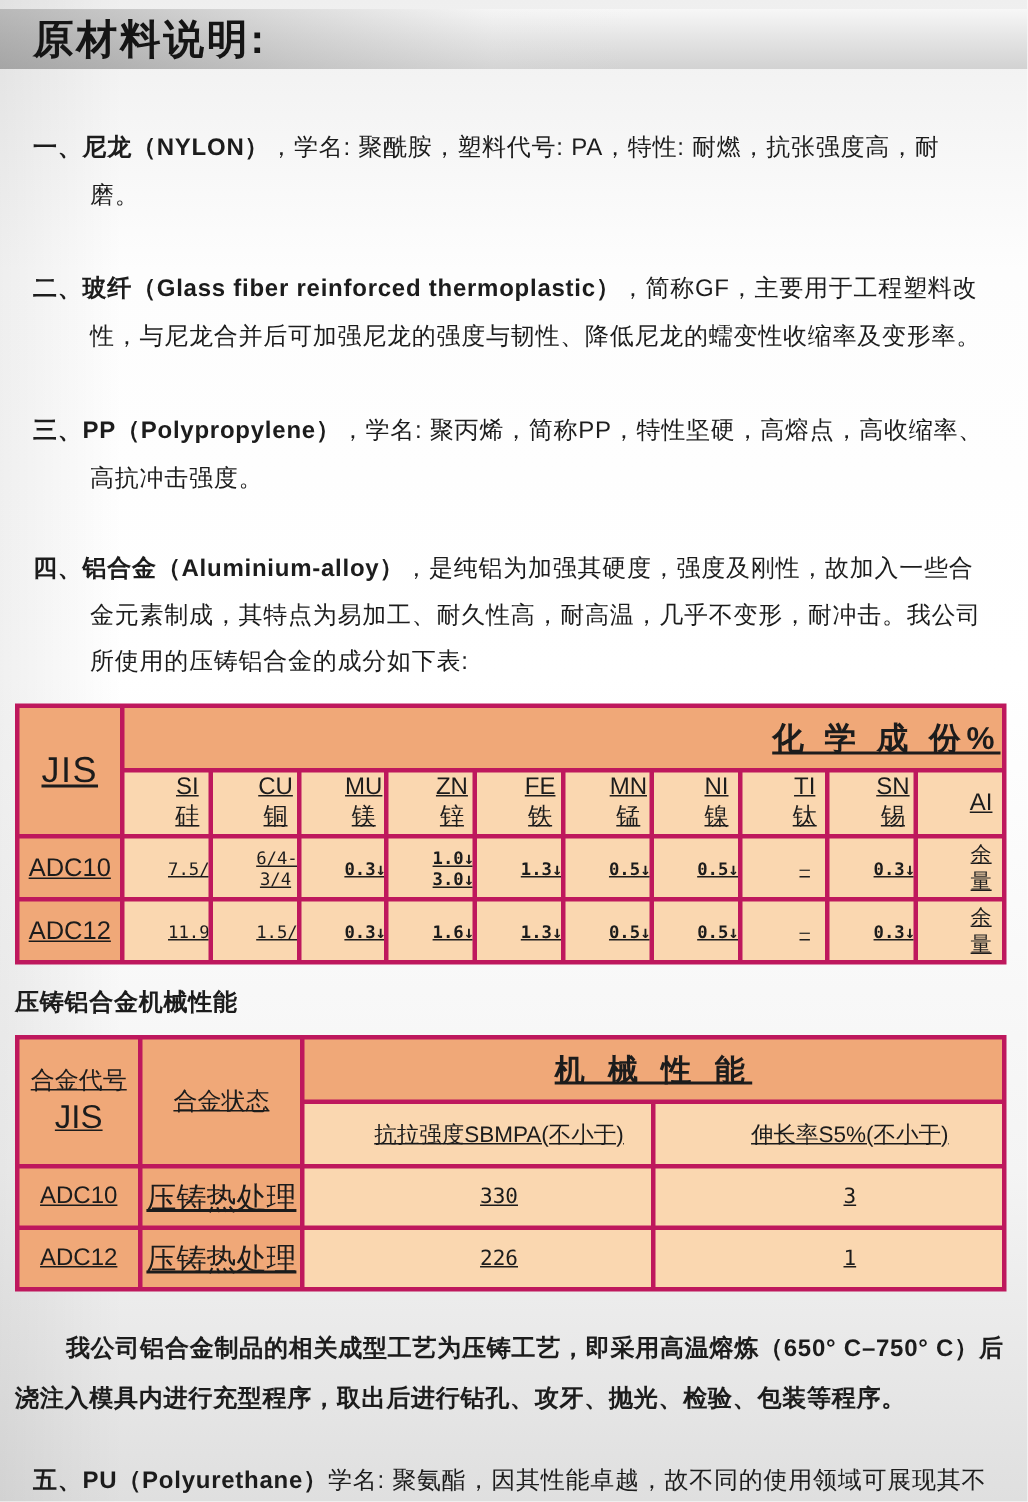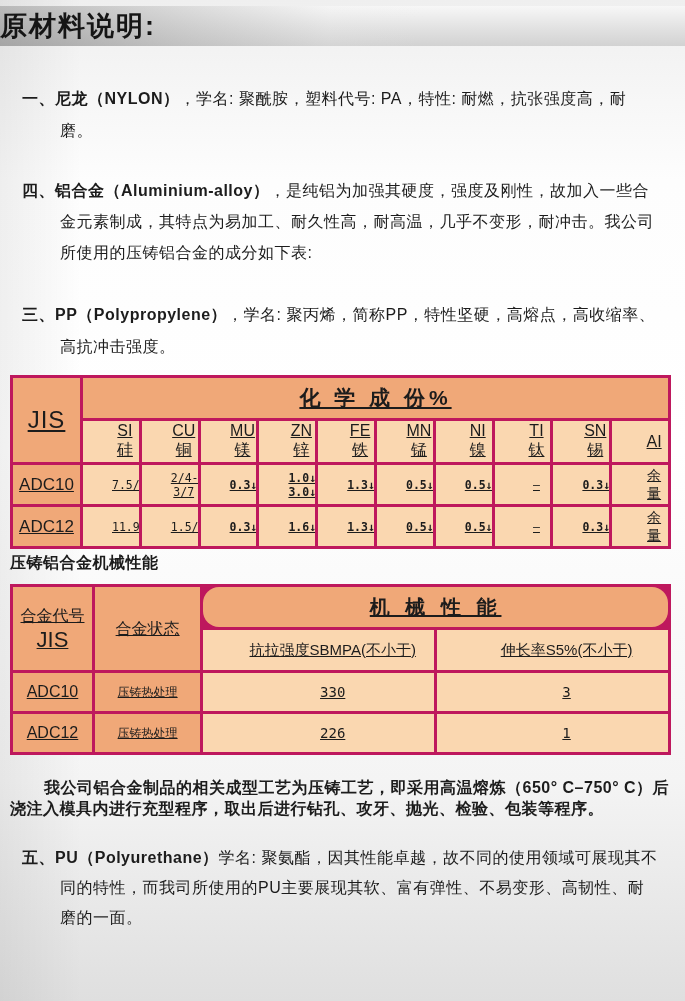--- a/index.html
+++ b/index.html
@@ -12,21 +12,21 @@
   body {
     background:
       linear-gradient(to right, rgba(0,0,0,0.06) 0%, rgba(0,0,0,0) 12%),
       linear-gradient(to bottom, #efefef 0%, #fdfdfd 18%, #ffffff 45%, #f4f4f4 78%, #dfdfdf 100%);
   }
   .page { width: 685px; height: 1001px; box-sizing: border-box; padding: 0 14px 0 10px; }
 
   
   .header-bar {
     height: 40px; margin: 6px -14px 0 -10px;
-    padding-left: 0;
+    padding-left: 22px;
     display: flex; align-items: center;
     background:
       linear-gradient(to right, rgba(110,110,110,0.45) 0%, rgba(160,160,160,0.30) 28%, rgba(230,230,230,0.12) 48%, rgba(255,255,255,0) 62%),
       linear-gradient(to bottom, #f7f7f7 0%, #e2e2e2 55%, #d2d2d2 100%);
   }
   .header-bar .title {
     font-size: 27px; font-weight: bold; color: #151515; letter-spacing: 2px;
   }
 
   
@@ -48,62 +48,63 @@
     table-layout: fixed;
     text-decoration: underline;
   }
   td { text-align: center; vertical-align: middle; overflow: hidden; }
   .c-dark  { background: #f0a878; }
   .c-light { background: #fad7b0; padding-left: 29px; }
 
   
   .chem-table { width: 661px; margin-top: 2px; }
   .chem-table .corner { font-size: 24px; font-weight: 500; letter-spacing: 1px; }
-  .chem-table .group  { font-size: 21px; font-weight: bold; letter-spacing: 4px; height: 38px; }
+  .chem-table .group  { font-size: 21px; font-weight: bold; letter-spacing: 4px; height: 38px; text-align: right; }
   .chem-table .sub    { font-size: 16px; height: 34px; }
   .chem-table .rowlab { font-size: 17px; height: 37px; }
   .chem-table .val    { font-family: "DejaVu Sans Mono", monospace; font-size: 11.5px; height: 37px; }
   .chem-table .valcn  { font-size: 14px; margin-top: 22px; }
   .arrowed { font-weight: bold; }
 
   
-  .mech-title { margin-top: 4px; font-size: 16px; font-weight: bold; letter-spacing: 0.5px; line-height: 20px; }
+  .mech-title { margin-top: 16px; font-size: 16px; font-weight: bold; letter-spacing: 0.5px; line-height: 20px; }
   .mech-table { width: 661px; margin-top: 11px; }
   .mech-table .hd1 { font-size: 16px; line-height: 24px; }
   .mech-table .hd1 .jis { font-size: 22px; font-weight: 500; }
-  .mech-table .group { font-size: 20px; font-weight: bold; letter-spacing: 5px; height: 38px; border-radius: 16px; }
+  .mech-table .group { font-size: 20px; font-weight: bold; letter-spacing: 5px; height: 38px; }
   .mech-table .sub   { font-size: 15px; height: 38px; }
   .mech-table .rowlab{ font-size: 16px; height: 36px; }
-  .mech-table .state { font-size: 12px; height: 36px; }
+  .mech-table .state { font-size: 20px; height: 36px; }
   .mech-table .val   { font-size: 14px; font-family: "DejaVu Sans Mono", monospace; height: 36px; }
 
   
   .process {
     margin-top: 22px;
-    font-size: 16px; font-weight: bold; line-height: 21px; letter-spacing: 0.5px;
+    font-size: 16px; font-weight: bold; line-height: 33px; letter-spacing: 0.5px;
     text-indent: 34px;
   }
 
   .sec-5 { margin-top: 24px; line-height: 30px; }
 </style>
 </head>
 <body>
 
 <div class="page">
 
   <div class="header-bar">
     <span class="title">原材料说明:</span>
   </div>
 
   <p class="sec sec-1"><b>一、尼龙（NYLON）</b><span>，学名: 聚酰胺，塑料代号: PA，特性: 耐燃，抗张强度高，耐磨。</span></p>
 
+  <p class="sec sec-2"><b>二、玻纤（Glass fiber reinforced thermoplastic）</b><span>，简称GF，主要用于工程塑料改性，与尼龙合并后可加强尼龙的强度与韧性、降低尼龙的蠕变性收缩率及变形率。</span></p>
+
+  <p class="sec sec-3"><b>三、PP（Polypropylene）</b><span>，学名: 聚丙烯，简称PP，特性坚硬，高熔点，高收缩率、高抗冲击强度。</span></p>
 
   <p class="sec sec-4"><b>四、铝合金（Aluminium-alloy）</b><span>，是纯铝为加强其硬度，强度及刚性，故加入一些合金元素制成，其特点为易加工、耐久性高，耐高温，几乎不变形，耐冲击。我公司所使用的压铸铝合金的成分如下表:</span></p>
-
-  <p class="sec sec-3"><b>三、PP（Polypropylene）</b><span>，学名: 聚丙烯，简称PP，特性坚硬，高熔点，高收缩率、高抗冲击强度。</span></p>
 
   <table class="chem-table">
     <colgroup>
       <col style="width:67px">
       <col>
         <col>
         <col>
         <col>
         <col>
         <col>
@@ -125,21 +126,21 @@
       <td class="c-light sub">FE铁</td>
       <td class="c-light sub">MN锰</td>
       <td class="c-light sub">NI镍</td>
       <td class="c-light sub">TI钛</td>
       <td class="c-light sub">SN锡</td>
       <td class="c-light sub">AI</td>
     </tr>
     <tr>
       <td class="c-dark rowlab">ADC10</td>
       <td class="c-light val">7.5/9.5</td>
-      <td class="c-light val">2/4-3/7</td>
+      <td class="c-light val">6/4-3/4</td>
       <td class="c-light val arrowed">0.3↓</td>
       <td class="c-light val arrowed">1.0↓ 3.0↓</td>
       <td class="c-light val arrowed">1.3↓</td>
       <td class="c-light val arrowed">0.5↓</td>
       <td class="c-light val arrowed">0.5↓</td>
       <td class="c-light val">–</td>
       <td class="c-light val arrowed">0.3↓</td>
       <td class="c-light val valcn">余量</td>
     </tr>
     <tr>

